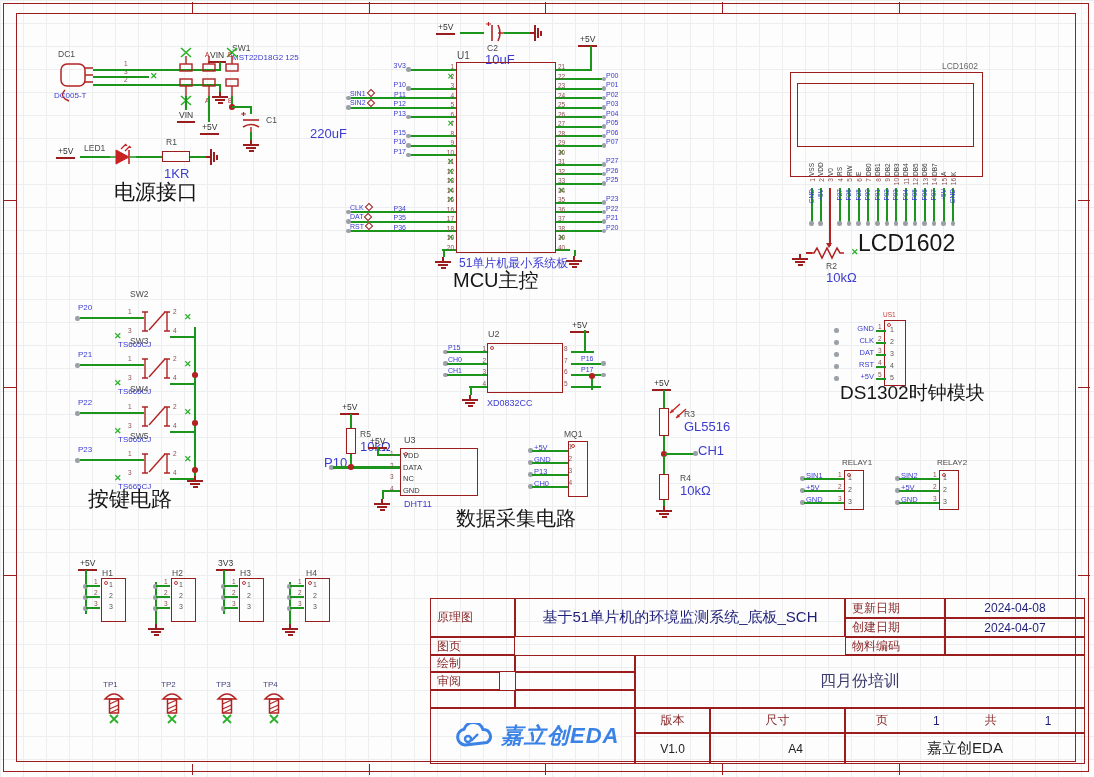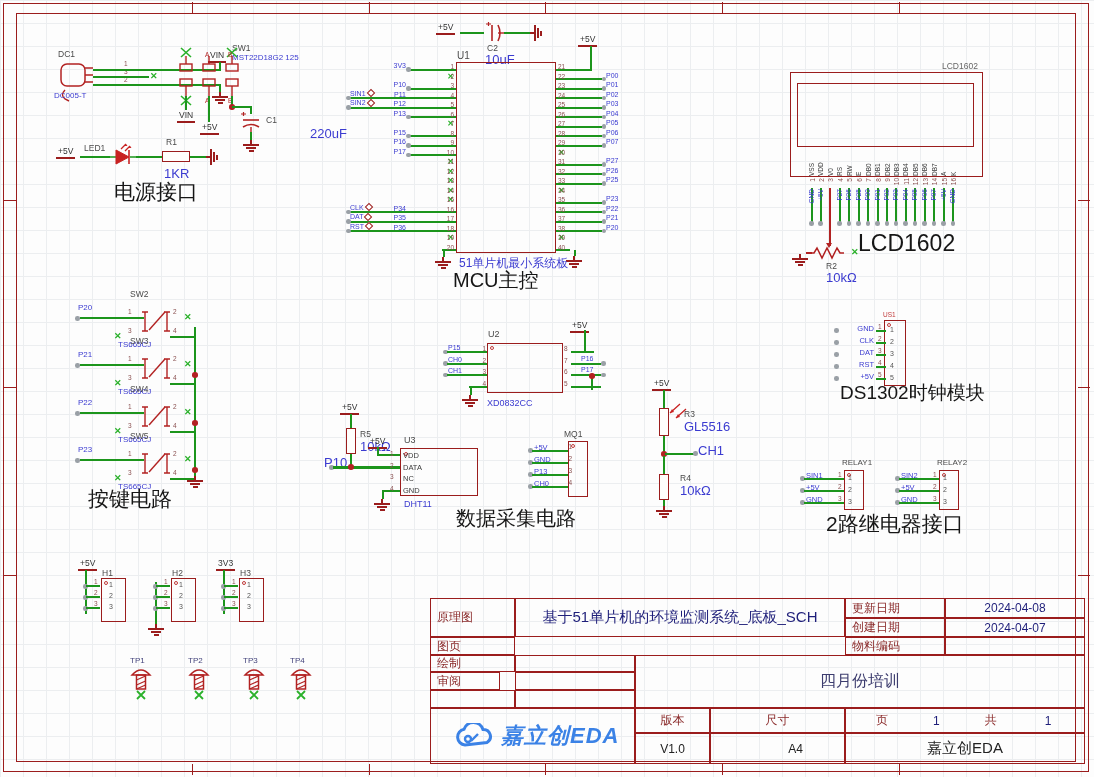--- a/index.html
+++ b/index.html
@@ -161,21 +161,21 @@
   .hblk .dotg{left:5px;}
   .hblk .stub{position:absolute;left:8px;width:14px;height:2px;background:#1c951c;}
   .hblk .onum{position:absolute;left:16px;font-size:6.5px;color:#8a5050;z-index:2;}
   .hblk .inum{position:absolute;left:31px;font-size:7px;color:#555;}
   .hblk .hbox{position:absolute;left:23px;top:20px;width:25px;height:44px;border:1.5px solid #9b1d1d;}
   .hblk .ref{position:absolute;left:24px;top:10px;font-size:8.5px;color:#4a4a4a;}
   .hblk .p1dot{left:26px;top:23px;}
   .hblk .gs{left:0;top:66px;display:none;}
   .hblk.gnd .gs{display:block;}
   
-  .tps{position:absolute;left:103px;top:656px;width:220px;height:50px;margin-left:27px;}
+  .tps{position:absolute;left:103px;top:680px;width:220px;height:50px;}
   .tpblk{position:absolute;top:0;width:30px;height:48px;}
   .tpblk:nth-child(1){left:0;}.tpblk:nth-child(2){left:58px;}.tpblk:nth-child(3){left:113px;}.tpblk:nth-child(4){left:160px;}
   .tpblk .lbl{position:absolute;left:0;top:0;font-size:8px;color:#44447c;}
   .tpblk svg{position:absolute;left:0;top:10px;}
   
   .relays{position:absolute;left:800px;top:458px;width:200px;height:60px;}
   .relblk{position:absolute;top:0;width:92px;height:60px;}
   .relblk:nth-child(1){left:0;}.relblk:nth-child(2){left:95px;}
   .relblk .ref{position:absolute;left:42px;top:0;font-size:8px;color:#4a4a4a;text-align:right;}
   .relblk .rbox{position:absolute;left:44px;top:12px;width:20px;height:40px;border:1.5px solid #9b1d1d;}
@@ -1017,21 +1017,20 @@
         <span class="wireh"></span>
         <span class="pnum">3</span>
       </div>
       <div class="rbox"></div>
       <div class="p1dot"></div>
       <span class="inum" style="top:16px;">1</span>
       <span class="inum" style="top:28px;">2</span>
       <span class="inum" style="top:40px;">3</span>
     </div>
     </div>
-  <div class="cap" style="left:826px;top:510px;font-size:21px;">2路继电器接口</div>
 
   <div class="btns">
 
   <div class="btnblk">
       <span class="ref">SW2</span>
       <span class="net">P20</span>
       <span class="dotg"></span>
       <span class="w1"></span>
       <span class="n1">1</span>
       <svg width="28" height="36">
@@ -1162,20 +1161,40 @@
       <span class="onum" style="top:20px;">1</span>
       <span class="onum" style="top:31px;">2</span>
       <span class="onum" style="top:42px;">3</span>
       <span class="ref">H3</span>
       <div class="hbox"></div>
       <div class="p1dot"></div>
       <span class="inum" style="top:23px;">1</span>
       <span class="inum" style="top:34px;">2</span>
       <span class="inum" style="top:45px;">3</span>
 
+    </div>
+      <div class="hblk gnd">
+
+      <span class="stem"></span>
+      <span class="dotg" style="top:26px;"></span>
+      <span class="dotg" style="top:37px;"></span>
+      <span class="dotg" style="top:48px;"></span>
+      <span class="stub" style="top:27px;"></span>
+      <span class="stub" style="top:38px;"></span>
+      <span class="stub" style="top:49px;"></span>
+      <span class="onum" style="top:20px;">1</span>
+      <span class="onum" style="top:31px;">2</span>
+      <span class="onum" style="top:42px;">3</span>
+      <span class="ref">H4</span>
+      <div class="hbox"></div>
+      <div class="p1dot"></div>
+      <span class="inum" style="top:23px;">1</span>
+      <span class="inum" style="top:34px;">2</span>
+      <span class="inum" style="top:45px;">3</span>
+      <div class="gs"></div>
     </div>
     </div>
 
   <div class="tps">
 
   <div class="tpblk">
       <span class="lbl">TP1</span>
       <svg width="24" height="36">
         <path d="M2 9 Q11 -1 20 9 Z" fill="none" stroke="#b22222" stroke-width="1.5"></path>
         <rect x="6.5" y="9" width="9" height="14" fill="none" stroke="#b22222" stroke-width="1.5"></rect>

